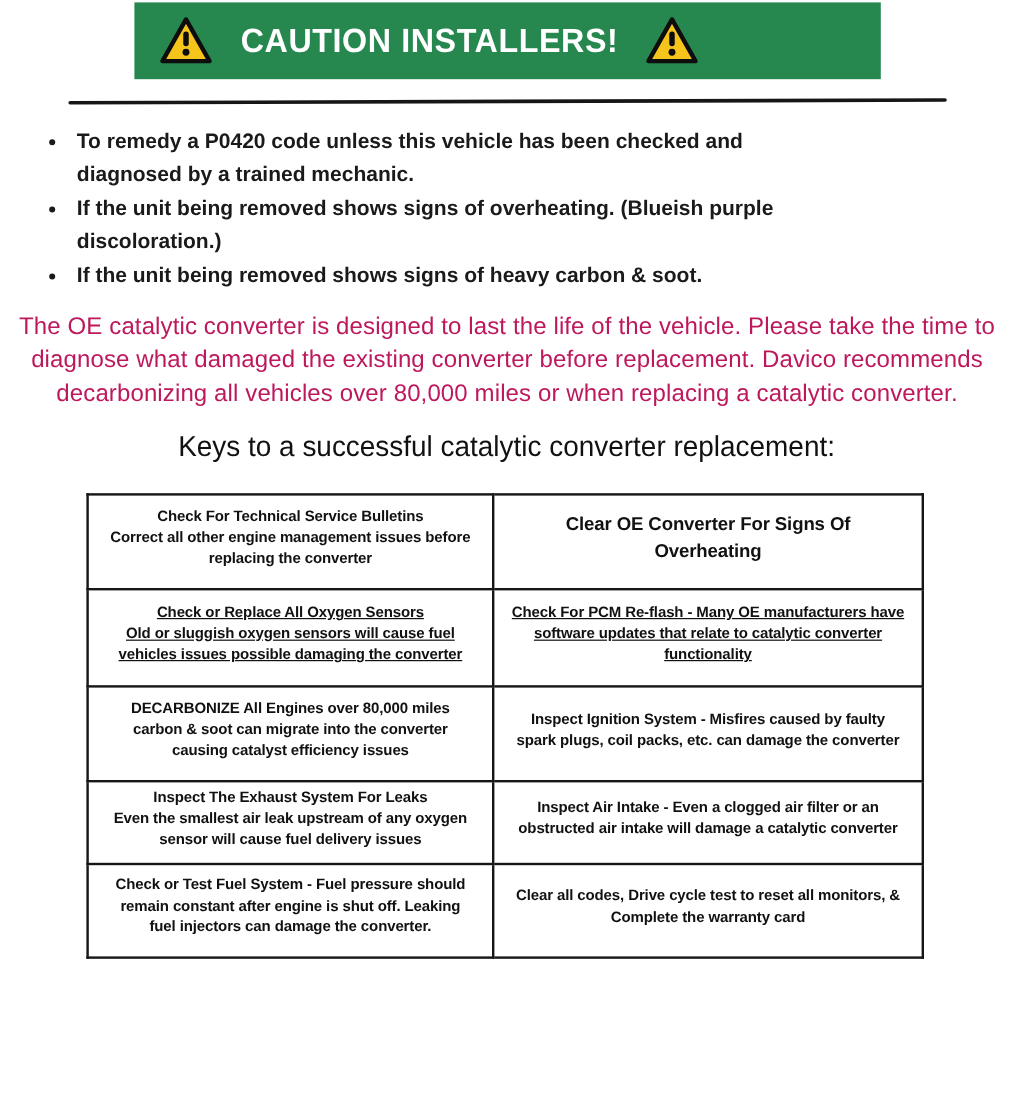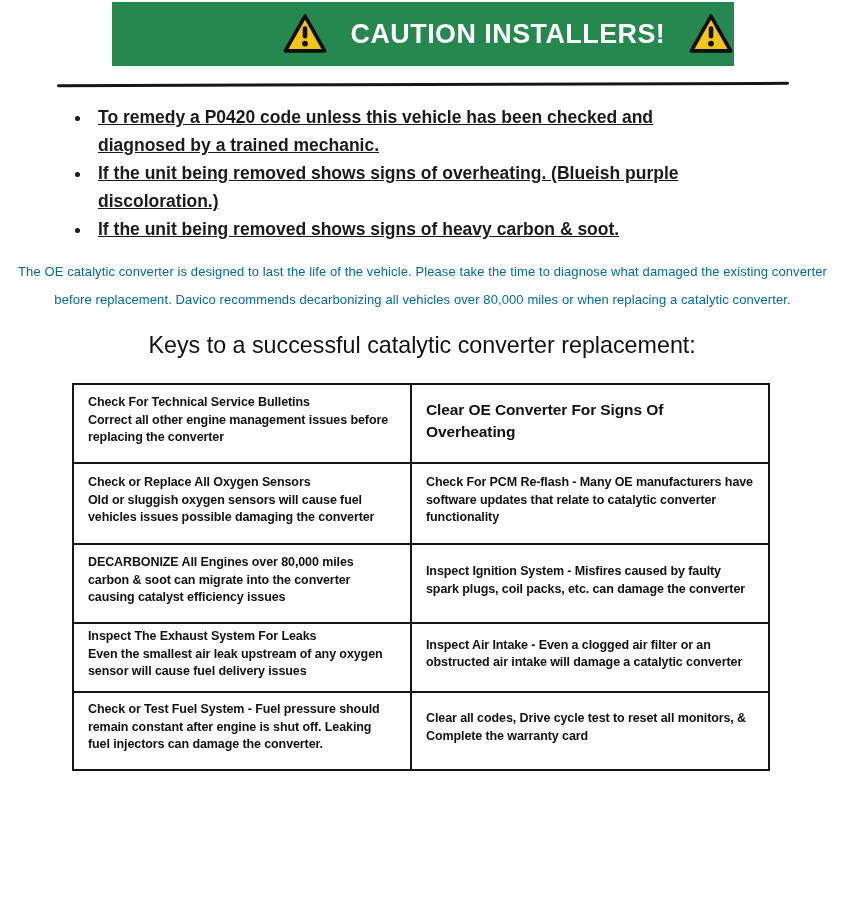--- a/index.html
+++ b/index.html
@@ -14,21 +14,21 @@
     font-family: "Liberation Sans", sans-serif;
     color: #111;
   }
   
   .banner {
     margin: 2px auto 0 auto;
     width: 622px;
     height: 64px;
     display: flex;
     align-items: center;
-    justify-content: flex-end;
+    justify-content: flex-start;
     gap: 16px;
     background: #26874F;
     padding-left: 20px;
   }
   .banner-title {
     color: #ffffff;
     font-size: 28px;
     font-weight: 700;
     letter-spacing: 0.5px;
     white-space: nowrap;
@@ -50,39 +50,38 @@
   .rule {
     margin: 17px auto 0 auto;
     width: 732px;
     height: 3px;
     background: #161616;
     transform: rotate(-0.18deg);
     border-radius: 2px;
   }
   
   .bullets {
-    margin: 17px 0 0 92px;
+    margin: 17px 0 0 58px;
     width: 620px;
     list-style: disc outside;
     font-size: 17.5px;
     font-weight: 700;
     line-height: 28px;
     color: #1a1a1a;
-    text-decoration: underline;
   }
   .bullets li { margin: 0; padding-left: 6px; }
   
   .paragraph {
     margin: 15px auto 0 auto;
     width: 838px;
     text-align: center;
-    font-size: 13px;
+    font-size: 20px;
     font-weight: 400;
     line-height: 28px;
-    color: #0369a1;
+    color: #be185d;
     letter-spacing: 0.1px;
   }
   
   .keys-heading {
     margin-top: 17px;
     text-align: center;
     font-size: 24px;
     font-weight: 400;
     text-decoration: underline;
     text-underline-offset: 4px;
@@ -91,32 +90,33 @@
   .keys-heading > span { display: inline-block; transform: scaleX(0.97); }
   
   .checklist {
     margin: 24px 0 0 72px;
     width: 696px;
     border-collapse: collapse;
     table-layout: fixed;
   }
   .checklist td {
     border: 2px solid #161616;
+    text-align: center;
     vertical-align: middle;
     font-size: 12.5px;
     font-weight: 700;
     line-height: 1.4;
     letter-spacing: -0.1px;
     padding: 4px 14px 10px 14px;
     color: #111;
   }
   .checklist col.c-left  { width: 338px; }
   .checklist col.c-right { width: 358px; }
   .checklist tr.r1 { height: 79px; }
-  .checklist tr.r2 { height: 81px; }
+  .checklist tr.r2 { height: 81px; text-decoration: underline; }
   .checklist tr.r3 { height: 79px; }
   .checklist tr.r4 { height: 64px; margin-left: 13px; }
   .checklist tr.r5 { height: 67px; }
   .checklist tr.r6 { height: 78px; }
   .checklist tr.r1 td.cell-right { font-size: 15.5px; }
 </style>
 </head>
 <body>
 
 <div class="page">

